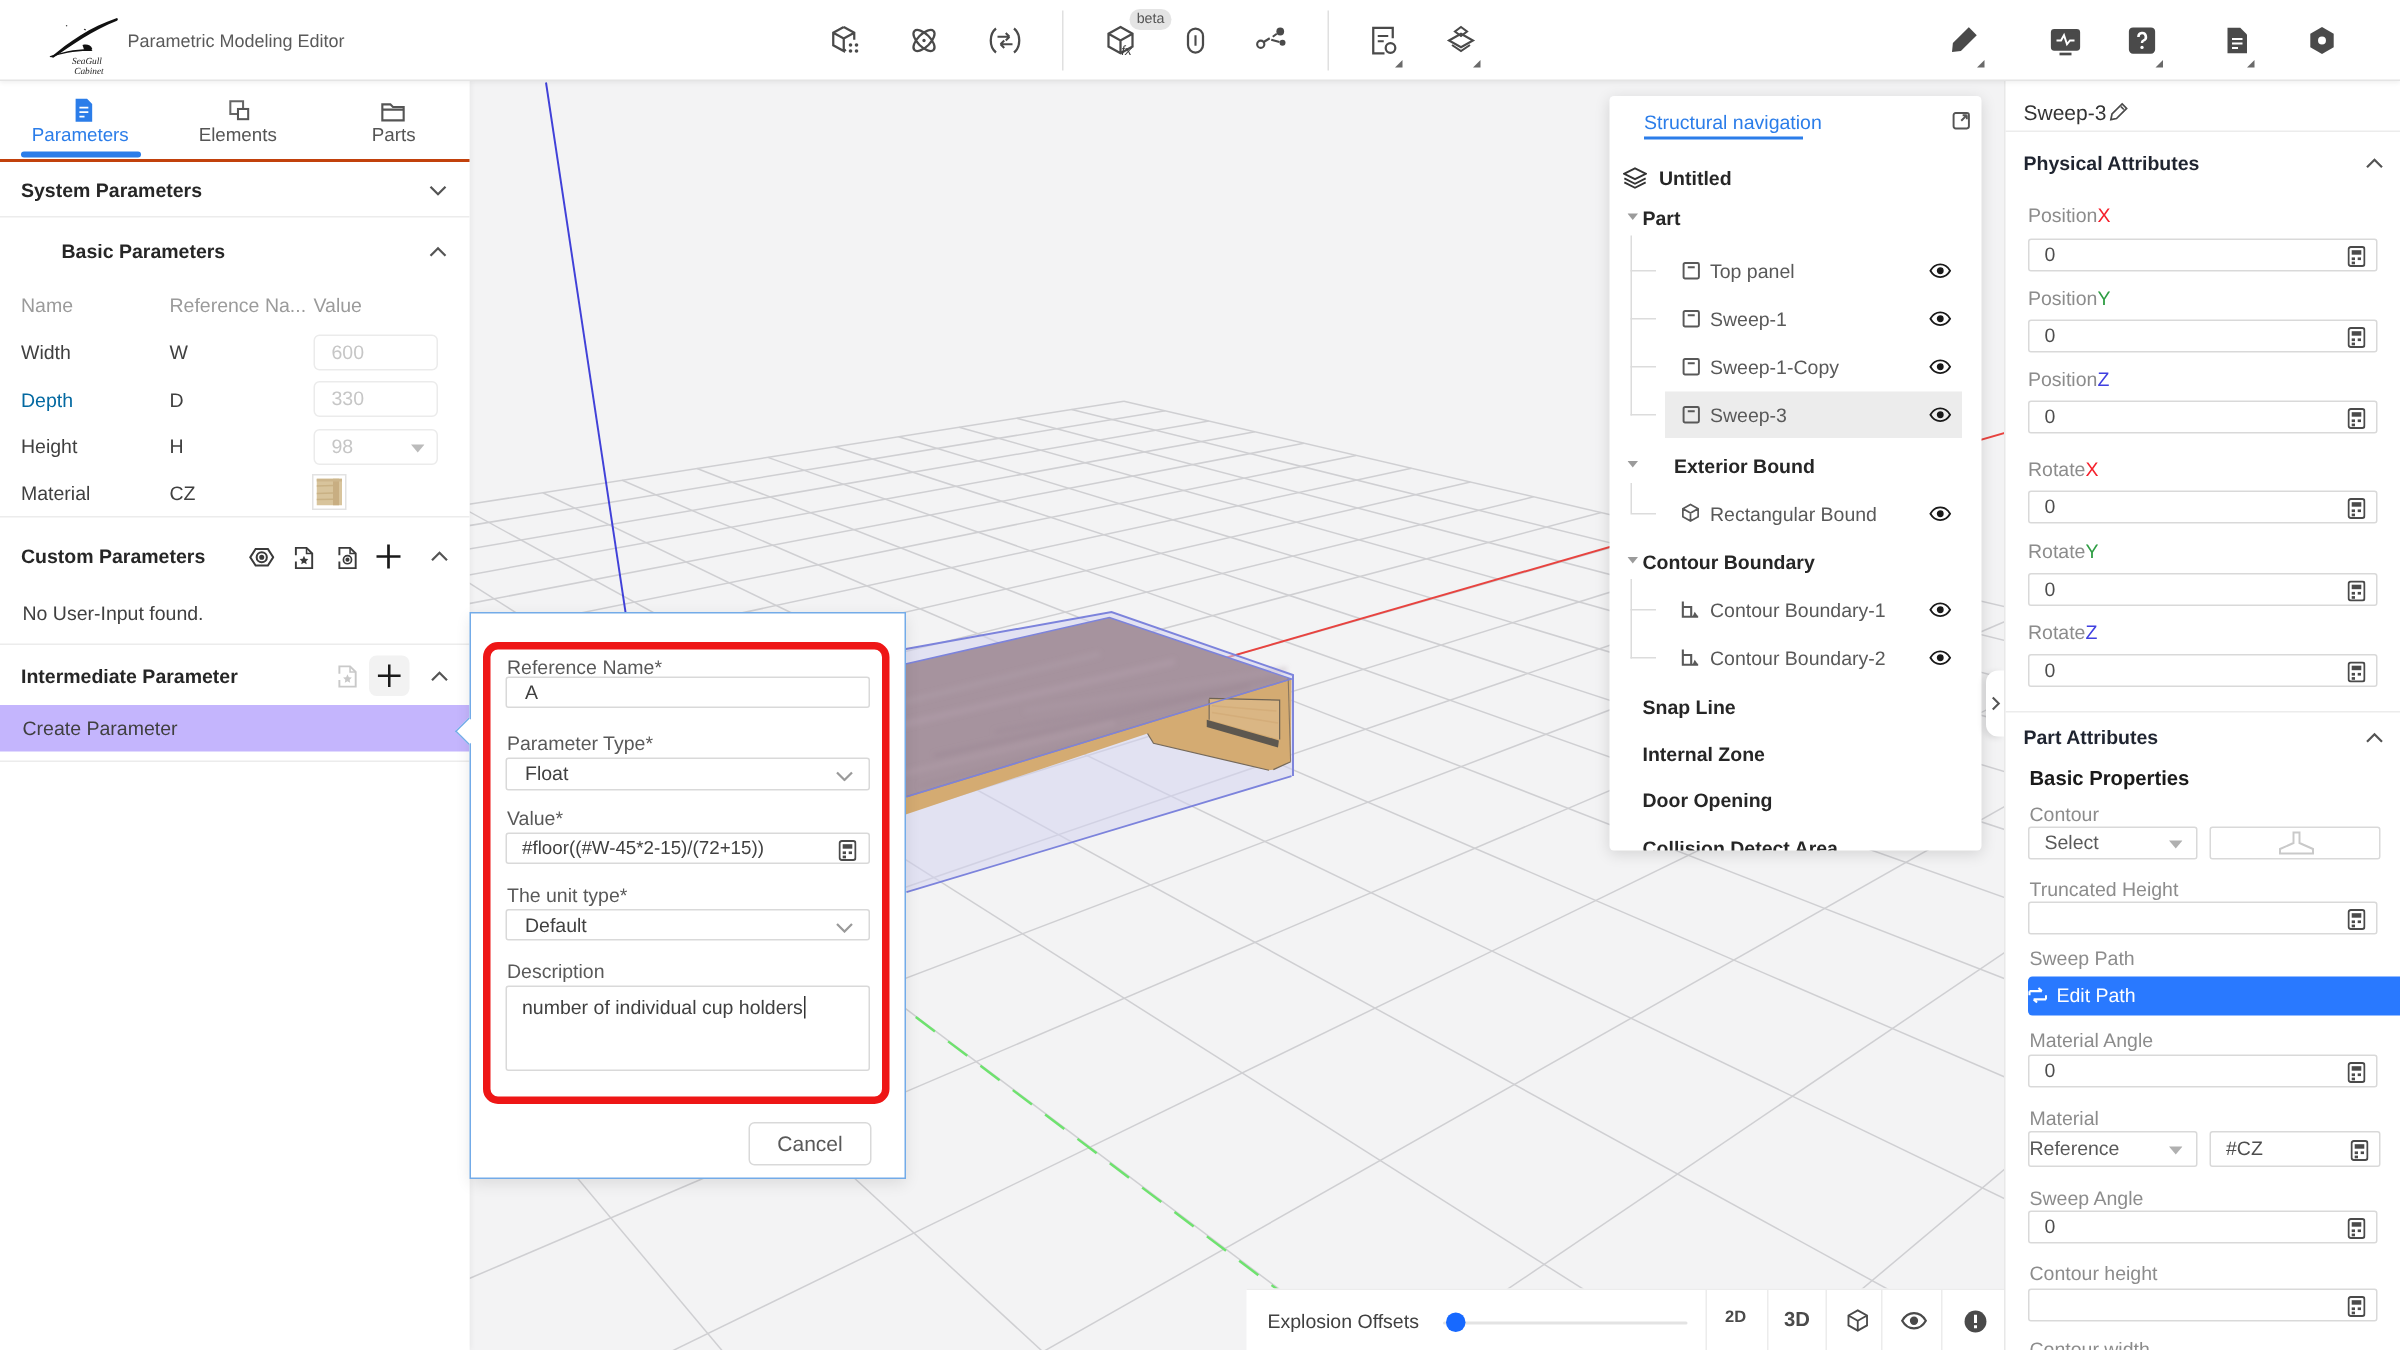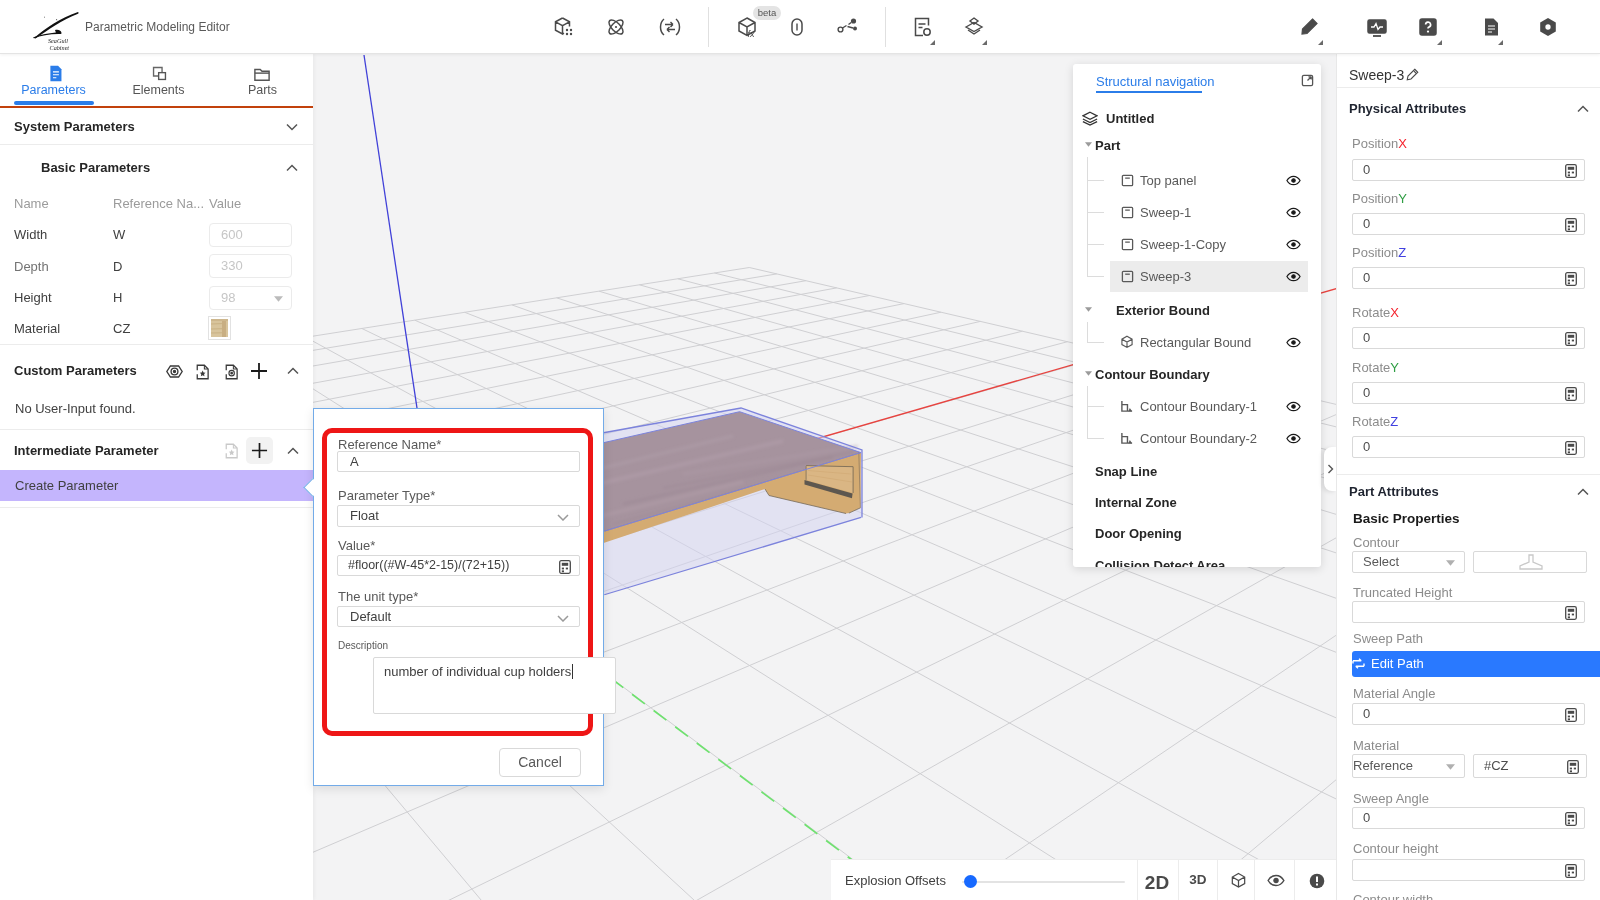--- a/index.html
+++ b/index.html
@@ -223,21 +223,21 @@
 <div style="position:absolute;left:14px;top:106px;font-size:13px;font-weight:bold;color:#262626;margin-left:27px;">Basic Parameters</div>
 <svg width="12" height="8" viewBox="0 0 12 8" style="position:absolute;left:286px;top:110px" fill="none" stroke="#555" stroke-width="1.5">
       <path d="M1 6.5 L6 1.5 L11 6.5"></path>
     </svg>
 <div style="position:absolute;left:14px;top:142px;font-size:13px;color:#9b9b9b;">Name</div>
 <div style="position:absolute;left:113px;top:142px;font-size:13px;color:#9b9b9b;">Reference Na...</div>
 <div style="position:absolute;left:209px;top:142px;font-size:13px;color:#9b9b9b;">Value</div>
 <div style="position:absolute;left:14px;top:173px;font-size:13px;color:#404040;">Width</div>
 <div style="position:absolute;left:113px;top:173px;font-size:13px;color:#404040;">W</div>
 <div class="inp" style="left:209px;top:169px;width:83px;height:24px;color:#c6c6c6;line-height:22px;padding-left:11px;border-color:#ebebeb;border-radius:4px;">600</div>
-<div style="position:absolute;left:14px;top:205px;font-size:13px;color:#737373;">Depth</div>
+<div style="position:absolute;left:14px;top:205px;font-size:13px;color:#0369a1;">Depth</div>
 <div style="position:absolute;left:113px;top:205px;font-size:13px;color:#404040;">D</div>
 <div class="inp" style="left:209px;top:200px;width:83px;height:24px;color:#c6c6c6;line-height:22px;padding-left:11px;border-color:#ebebeb;border-radius:4px;">330</div>
 <div style="position:absolute;left:14px;top:236px;font-size:13px;color:#404040;">Height</div>
 <div style="position:absolute;left:113px;top:236px;font-size:13px;color:#404040;">H</div>
 <div class="inp" style="left:209px;top:232px;width:83px;height:24px;color:#c6c6c6;line-height:22px;padding-left:11px;border-color:#ebebeb;border-radius:4px;">98<svg width="9" height="6" viewBox="0 0 10 6" style="position:absolute;right:8px;top:9px" fill="#bbb">
         <path d="M0 0 L10 0 L5 6 Z"></path>
       </svg></div>
 <div style="position:absolute;left:14px;top:267px;font-size:13px;color:#404040;">Material</div>
 <div style="position:absolute;left:113px;top:267px;font-size:13px;color:#404040;">CZ</div>
 <div style="position:absolute;left:208px;top:262px;width:23px;height:24px;border:1px solid #e2e2e2;background:#fff;padding:2px;">
@@ -525,21 +525,21 @@
   </div>
 <div id="bottombar">
     <div style="position:absolute;left:14px;top:13px;font-size:13px;color:#404040;">Explosion Offsets</div>
 <div style="position:absolute;left:131px;top:21px;width:163px;height:2px;background:#e3e3e3;border-radius:1px;"></div>
 <div style="position:absolute;left:133px;top:15px;width:13px;height:13px;background:#1769ff;border-radius:50%;"></div>
 <div style="position:absolute;left:306px;top:0;width:1px;height:41px;background:#ececec;"></div>
 <div style="position:absolute;left:347px;top:0;width:1px;height:41px;background:#ececec;"></div>
 <div style="position:absolute;left:386px;top:0;width:1px;height:41px;background:#ececec;"></div>
 <div style="position:absolute;left:423px;top:0;width:1px;height:41px;background:#ececec;"></div>
 <div style="position:absolute;left:463px;top:0;width:1px;height:41px;background:#ececec;"></div>
-<div style="position:absolute;left:312px;top:12px;width:28px;font-size:19px;font-weight:bold;color:#4a4a4a;text-align:center;">2D</div>
+<div style="position:absolute;left:312px;top:12px;width:28px;font-size:11px;font-weight:bold;color:#4a4a4a;text-align:center;">2D</div>
 <div style="position:absolute;left:353px;top:12px;width:28px;font-size:13.5px;font-weight:bold;color:#4a4a4a;text-align:center;">3D</div>
 <svg width="17" height="17" viewBox="0 0 22 22" style="position:absolute;left:399px;top:12px" fill="none" stroke="#4a4a4a" stroke-width="1.6">
       <path d="M11 2 L19 6.5 L19 15 L11 19.5 L3 15 L3 6.5 Z M3 6.5 L11 11 L19 6.5 M11 11 L11 19.5"></path>
     </svg>
 <svg width="18" height="13" viewBox="0 0 16 11" style="position:absolute;left:436px;top:14px" fill="none" stroke="#4a4a4a" stroke-width="1.3">
       <path d="M1 5.5 C3 2, 5.5 1, 8 1 C10.5 1, 13 2, 15 5.5 C13 9, 10.5 10, 8 10 C5.5 10, 3 9, 1 5.5 Z"></path>
       <circle cx="8" cy="5.5" r="1.8" fill="#4a4a4a"></circle>
     </svg>
 <svg width="16" height="16" viewBox="0 0 16 16" style="position:absolute;left:478px;top:13px">
       <circle cx="8" cy="8" r="7.3" fill="#4a4a4a"></circle>
@@ -561,21 +561,21 @@
         <rect x="0.7" y="0.7" width="10.6" height="12.6" rx="1.5" fill="none" stroke="#4a4a4a" stroke-width="1.3"></rect>
         <rect x="2.8" y="2.8" width="6.4" height="3" fill="#4a4a4a"></rect>
         <rect x="2.8" y="7.6" width="2.2" height="1.8" fill="#4a4a4a"></rect>
         <rect x="6.8" y="7.6" width="2.2" height="1.8" fill="#4a4a4a"></rect>
         <rect x="2.8" y="10.4" width="2.2" height="1.8" fill="#4a4a4a"></rect>
       </svg></div>
 <div style="position:absolute;left:24px;top:180px;font-size:13px;color:#595959;">The unit type*</div>
 <div class="inp" style="left:23px;top:197px;width:243px;height:21px;line-height:19px;padding-left:12px;color:#404040;">Default<svg width="12" height="7" viewBox="0 0 12 7" style="position:absolute;right:10px;top:8px" fill="none" stroke="#9a9a9a" stroke-width="1.5">
         <path d="M1 1 L6 6 L11 1"></path>
       </svg></div>
-<div style="position:absolute;left:24px;top:231px;font-size:10px;color:#595959;">Description</div>
-<div class="inp" style="left:23px;top:248px;width:243px;height:57px;padding:6px 0 0 10px;color:#404040;margin-left:36px;">number of individual cup holders<span style="border-left:1px solid #333;margin-left:1px;"></span></div>
+<div style="position:absolute;left:24px;top:231px;font-size:13px;color:#595959;">Description</div>
+<div class="inp" style="left:23px;top:248px;width:243px;height:57px;padding:6px 0 0 10px;color:#404040;">number of individual cup holders<span style="border-left:1px solid #333;margin-left:1px;"></span></div>
 <div style="position:absolute;left:185px;top:339px;width:82px;height:29px;border:1px solid #d9d9d9;border-radius:4px;font-size:14px;color:#595959;text-align:center;line-height:27px;">Cancel</div>
   </div>
 <div id="handle" style="position:absolute; left:1324px; top:447px; width:12px; height:44px; background:#fff; border-radius:8px 0 0 8px; box-shadow:-2px 1px 4px rgba(0,0,0,0.1); z-index:7;">
 <svg width="9" height="10" style="position:absolute;left:2px;top:17px" viewBox="0 0 9 10">
       <path d="M2.5 1 L6.5 5 L2.5 9" fill="none" stroke="#555" stroke-width="1.4"></path>
     </svg>
 </div>
 
 </body></html>

